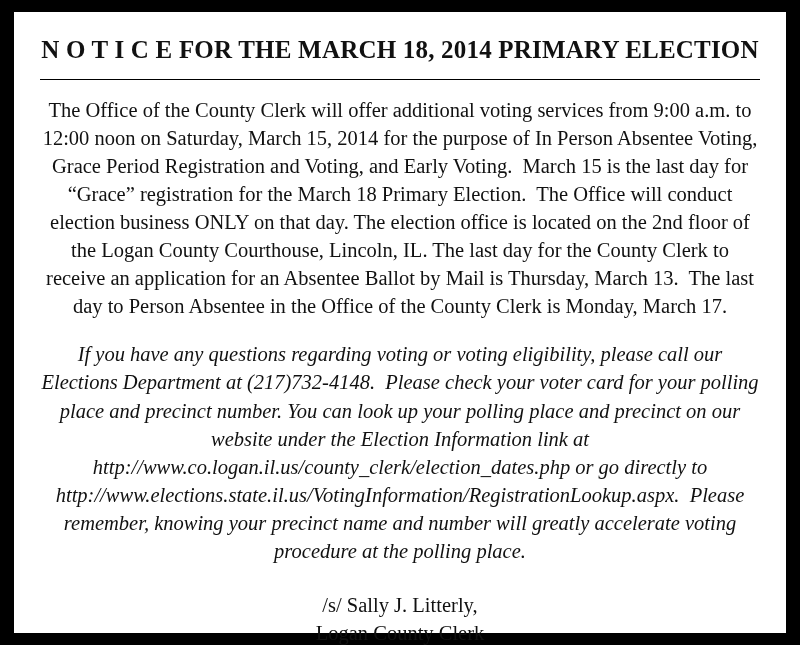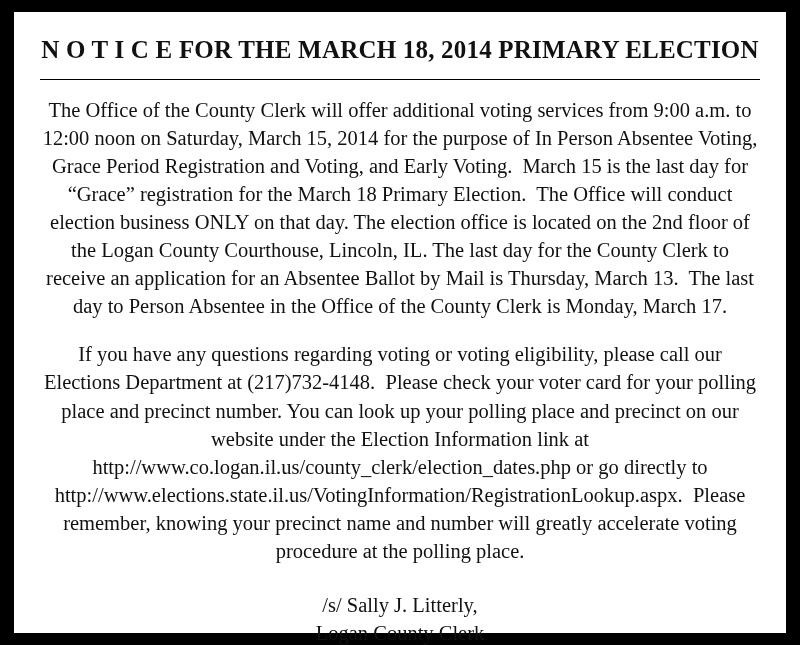--- a/index.html
+++ b/index.html
@@ -42,20 +42,21 @@
   .para {
     font-size: 20.5px;
     line-height: 1.37;
     color: #111111;
     text-align: center;
     margin: 0 0 20px 0;
     white-space: pre-wrap;
   }
   .para:last-of-type {
     margin-bottom: 0;
+    font-style: italic;
   }
   .signature-block {
     margin-top: 26px;
     text-align: center;
     font-size: 20.5px;
     line-height: 1.37;
     color: #111111;
   }
   .signature-line {
     display: block;

